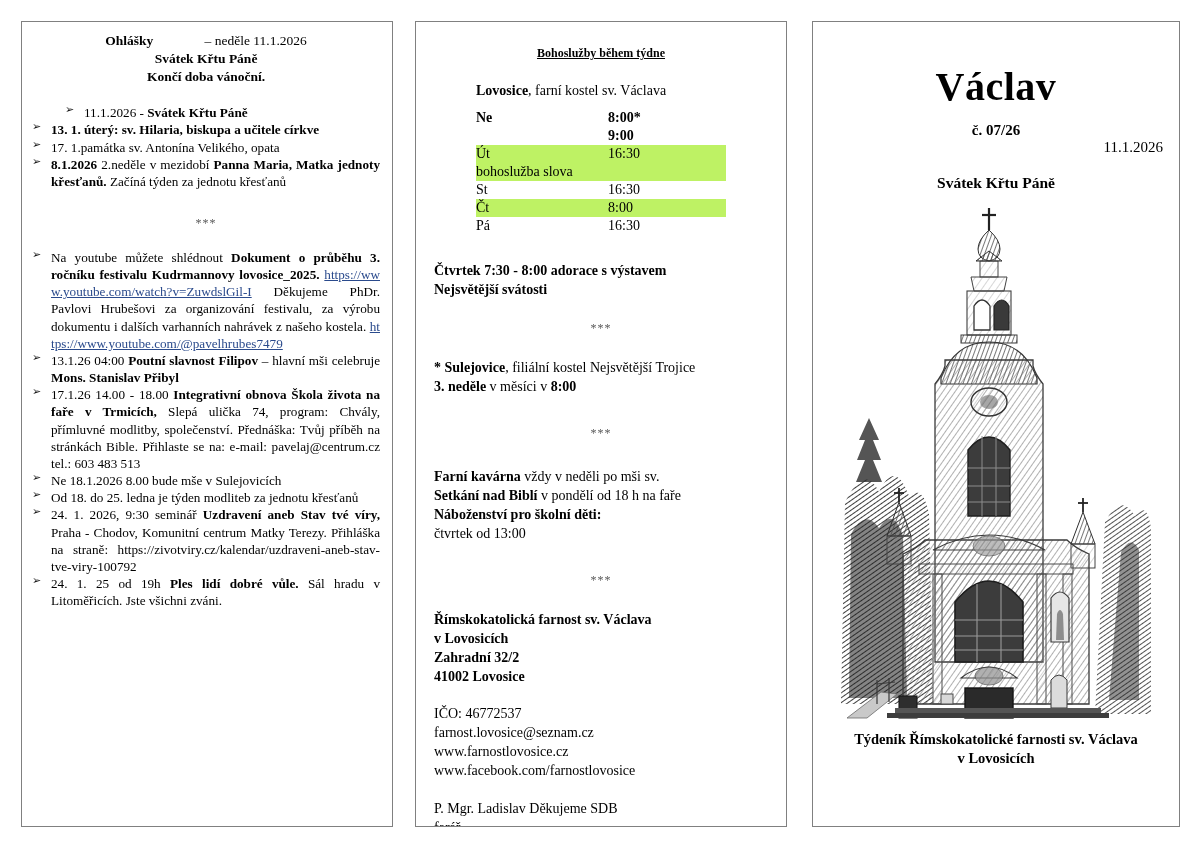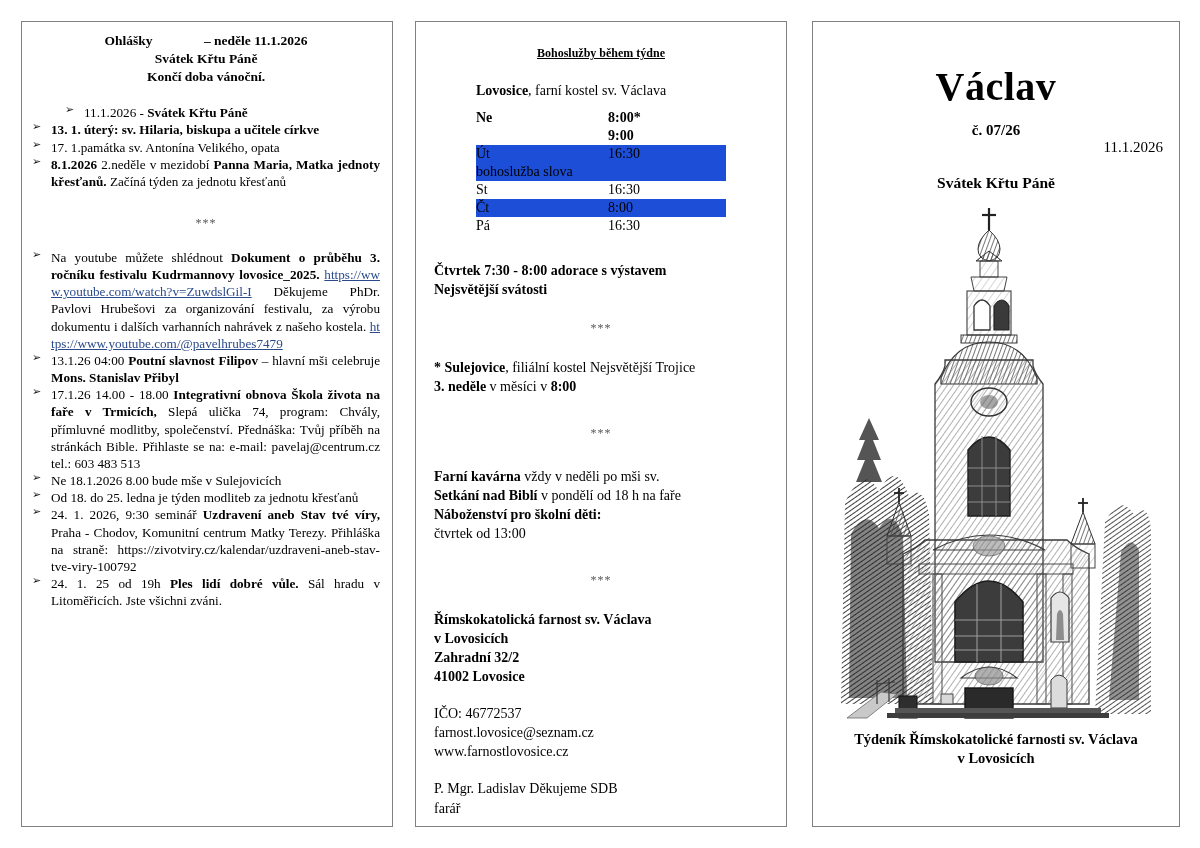--- a/index.html
+++ b/index.html
@@ -36,21 +36,21 @@
   .pad-m { padding: 10px 18px 0 18px; }
   .pad-r { padding: 14px 16px 0 16px; }
 
   
   .hdr-line {
     text-align: center;
     font-size: 13.5px;
     line-height: 1.34;
   }
   .hdr-line.b { font-weight: bold; }
-  .hdr-line .reg { font-weight: bold; margin-left: 48px; }
+  .hdr-line .reg { font-weight: normal; margin-left: 48px; }
 
   ul.blist {
     list-style: none;
     margin: 0;
     padding: 0;
   }
   ul.blist > li {
     position: relative;
     padding-left: 19px;
     margin: 0 0 0 0;
@@ -107,21 +107,21 @@
     border-collapse: collapse;
     margin: 10px 0 0 42px;
     width: 250px;
     font-size: 14px;
   }
   table.mass td {
     padding: 1px 0 1px 0;
     vertical-align: top;
   }
   table.mass td.day  { width: 132px; }
-  table.mass tr.shade td { background: #1d4ed8; }
+  table.mass tr.shade td { background: #bef264; }
   table.mass tr.hdrow td { font-weight: bold; }
   .ctr {
     font-size: 14px;
     line-height: 1.36;
   }
 
   
   .r-title {
     text-align: center;
     font-weight: bold;
@@ -272,20 +272,21 @@
 
     <div class="ctr b">Římskokatolická farnost sv. Václava</div>
     <div class="ctr b">v Lovosicích</div>
     <div class="ctr b">Zahradní 32/2</div>
     <div class="ctr b">41002 Lovosice</div>
 
     <div class="sp-18"></div>
     <div class="ctr">IČO: 46772537</div>
     <div class="ctr">farnost.lovosice@seznam.cz</div>
     <div class="ctr">www.farnostlovosice.cz</div>
+    <div class="ctr">www.facebook.com/farnostlovosice</div>
 
     <div class="sp-18"></div>
     <div class="ctr">P. Mgr. Ladislav Děkujeme SDB</div>
     <div class="ctr">farář</div>
 
   </div>
 
   <div class="panel pad-r" id="panel-right">
 
     <div class="sp-30"></div>

